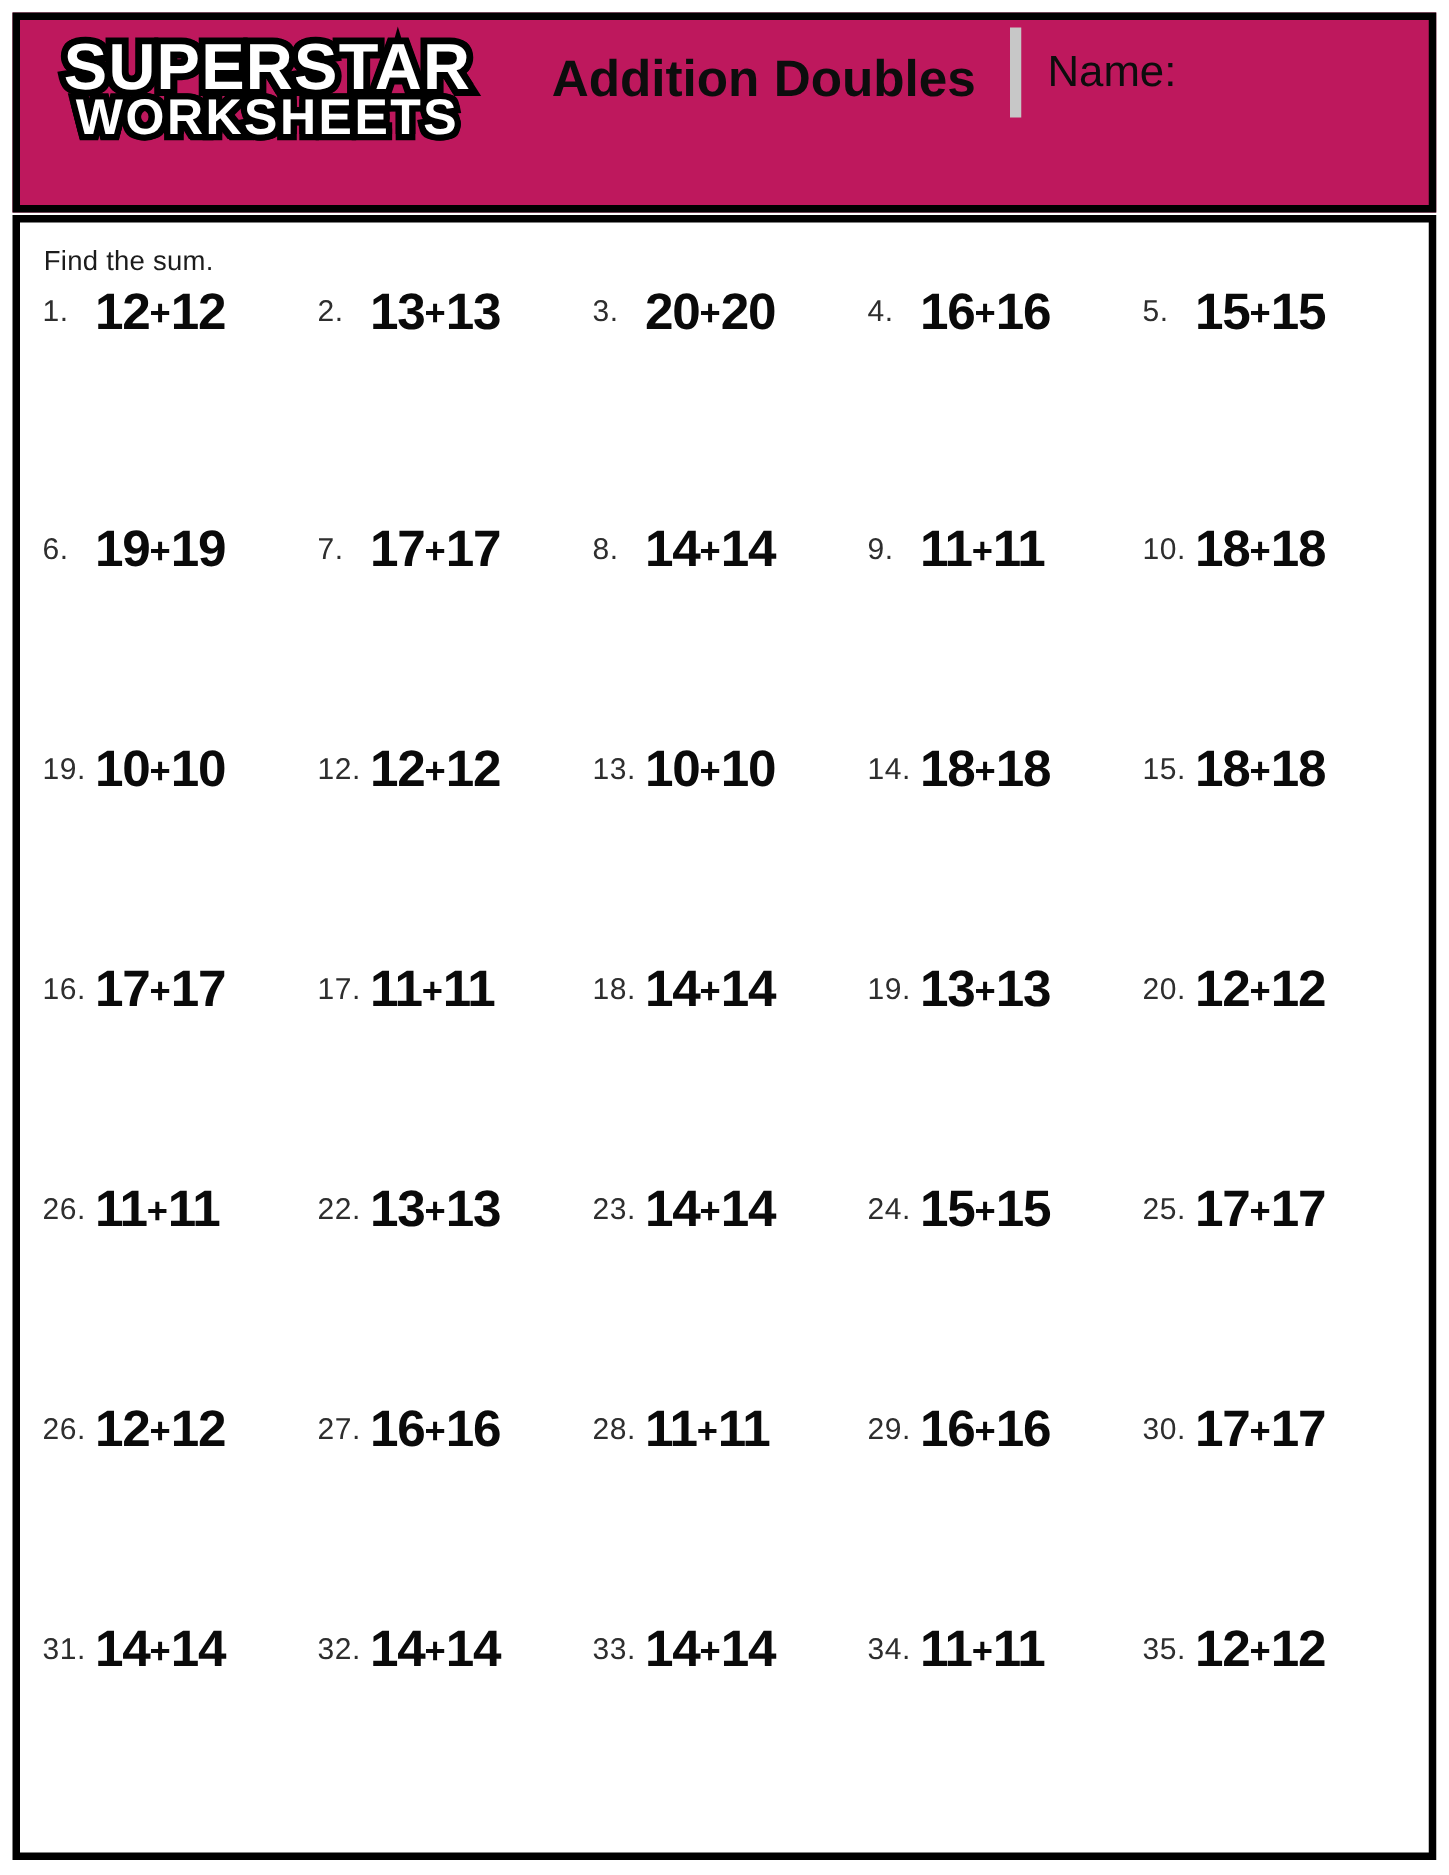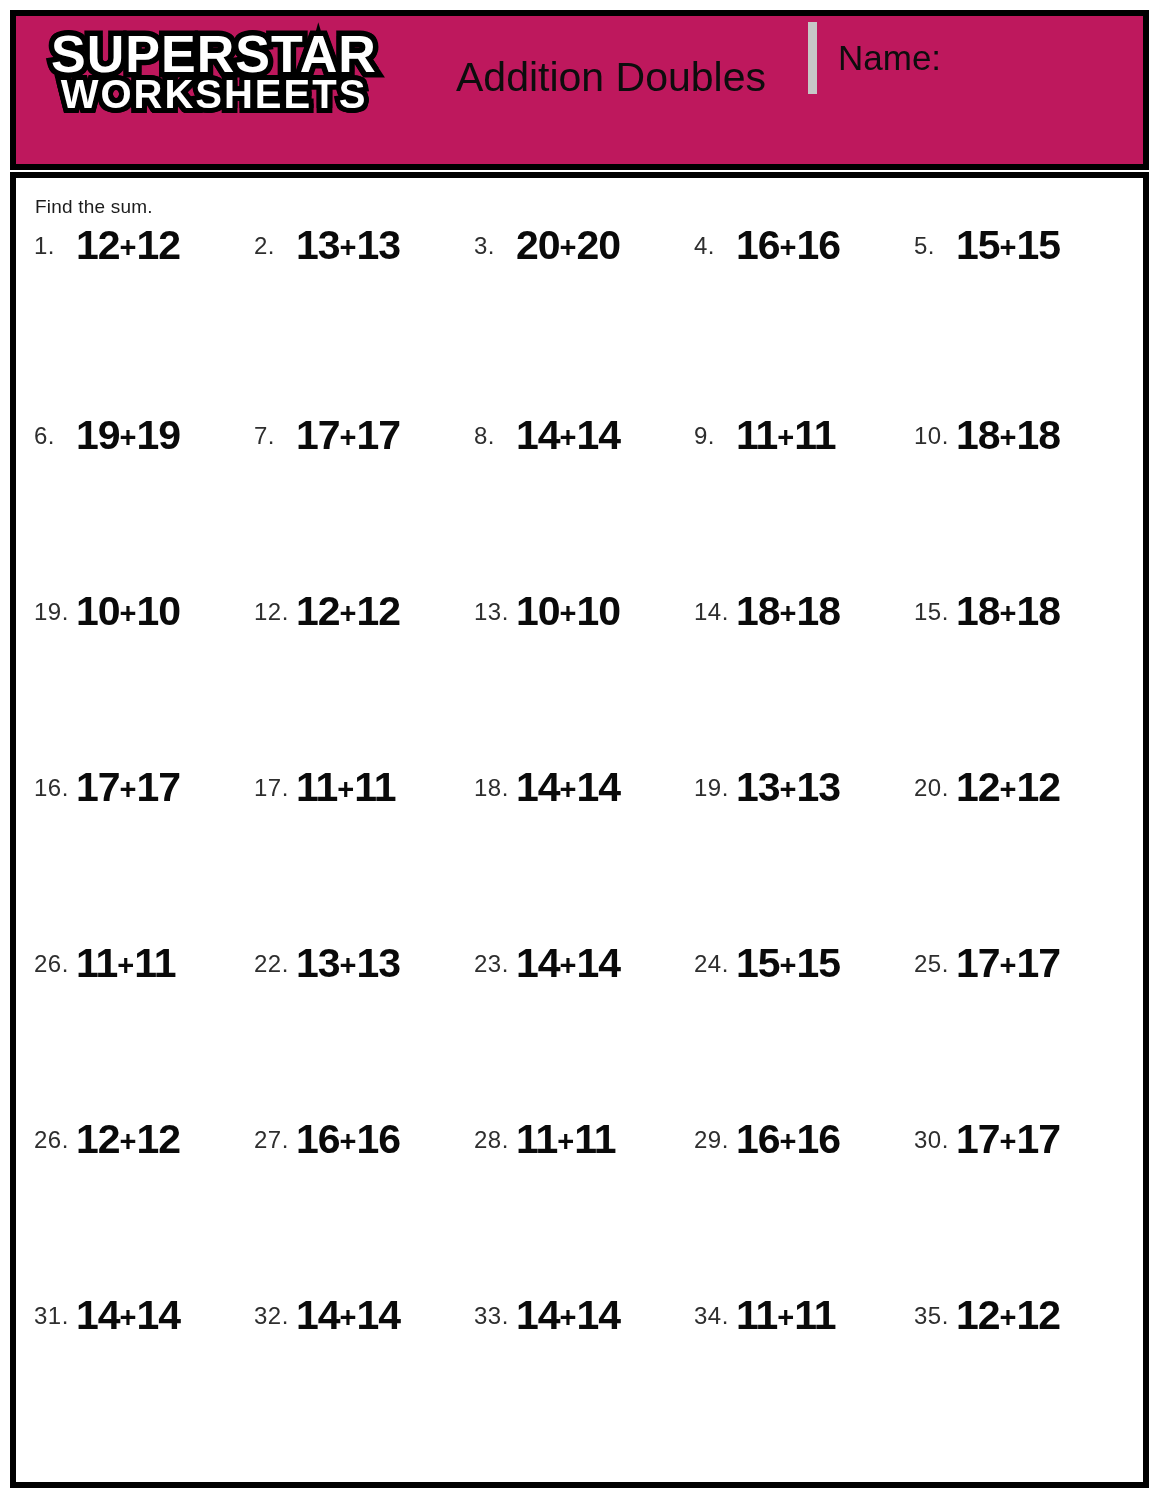--- a/index.html
+++ b/index.html
@@ -41,23 +41,23 @@
     text-shadow:
       -4px -4px 0 #000, 4px -4px 0 #000, -4px 4px 0 #000, 4px 4px 0 #000,
       -5px 0 0 #000, 5px 0 0 #000, 0 -5px 0 #000, 0 5px 0 #000;
   }
   .logo-line .fill { position:relative; color:#fff; }
   .logo-line1 { font-size:52px; letter-spacing:1px; }
   .logo-line2 { font-size:40px; letter-spacing:2px; margin-top:-6px; }
   .logo-line2 .stroke { -webkit-text-stroke:10px #000; }
 
   .title {
-    position:absolute; left:390px; top:38px; width:410px;
+    position:absolute; left:390px; top:24px; width:410px;
     text-align:center;
-    font-size:41px; font-weight:normal;
+    font-size:41px; font-weight:bold;
     letter-spacing:0px;
     line-height:1.17;
     color:#0d0d0d;
   }
 
   .name-divider {
     position:absolute; left:792px; top:6px;
     width:9px; height:72px;
     background:#c7c7c7;
   }
@@ -67,21 +67,21 @@
   }
 
   
   .content-box {
     position:absolute; left:10px; right:10px; top:172px; bottom:12px;
     border:6px solid #000;
     background:#fff;
     padding:16px 0 0 18px;
   }
   .instructions {
-    font-size:19px; color:#1c1c1c;
+    font-size:22px; color:#1c1c1c;
     margin:2px 0 0 1px;
     letter-spacing:0.2px;
   }
 
   .problems-grid {
     margin-top:6px;
     display:grid;
     grid-template-columns:repeat(5, 220px);
     grid-template-rows:190px repeat(6, 176px);
   }

